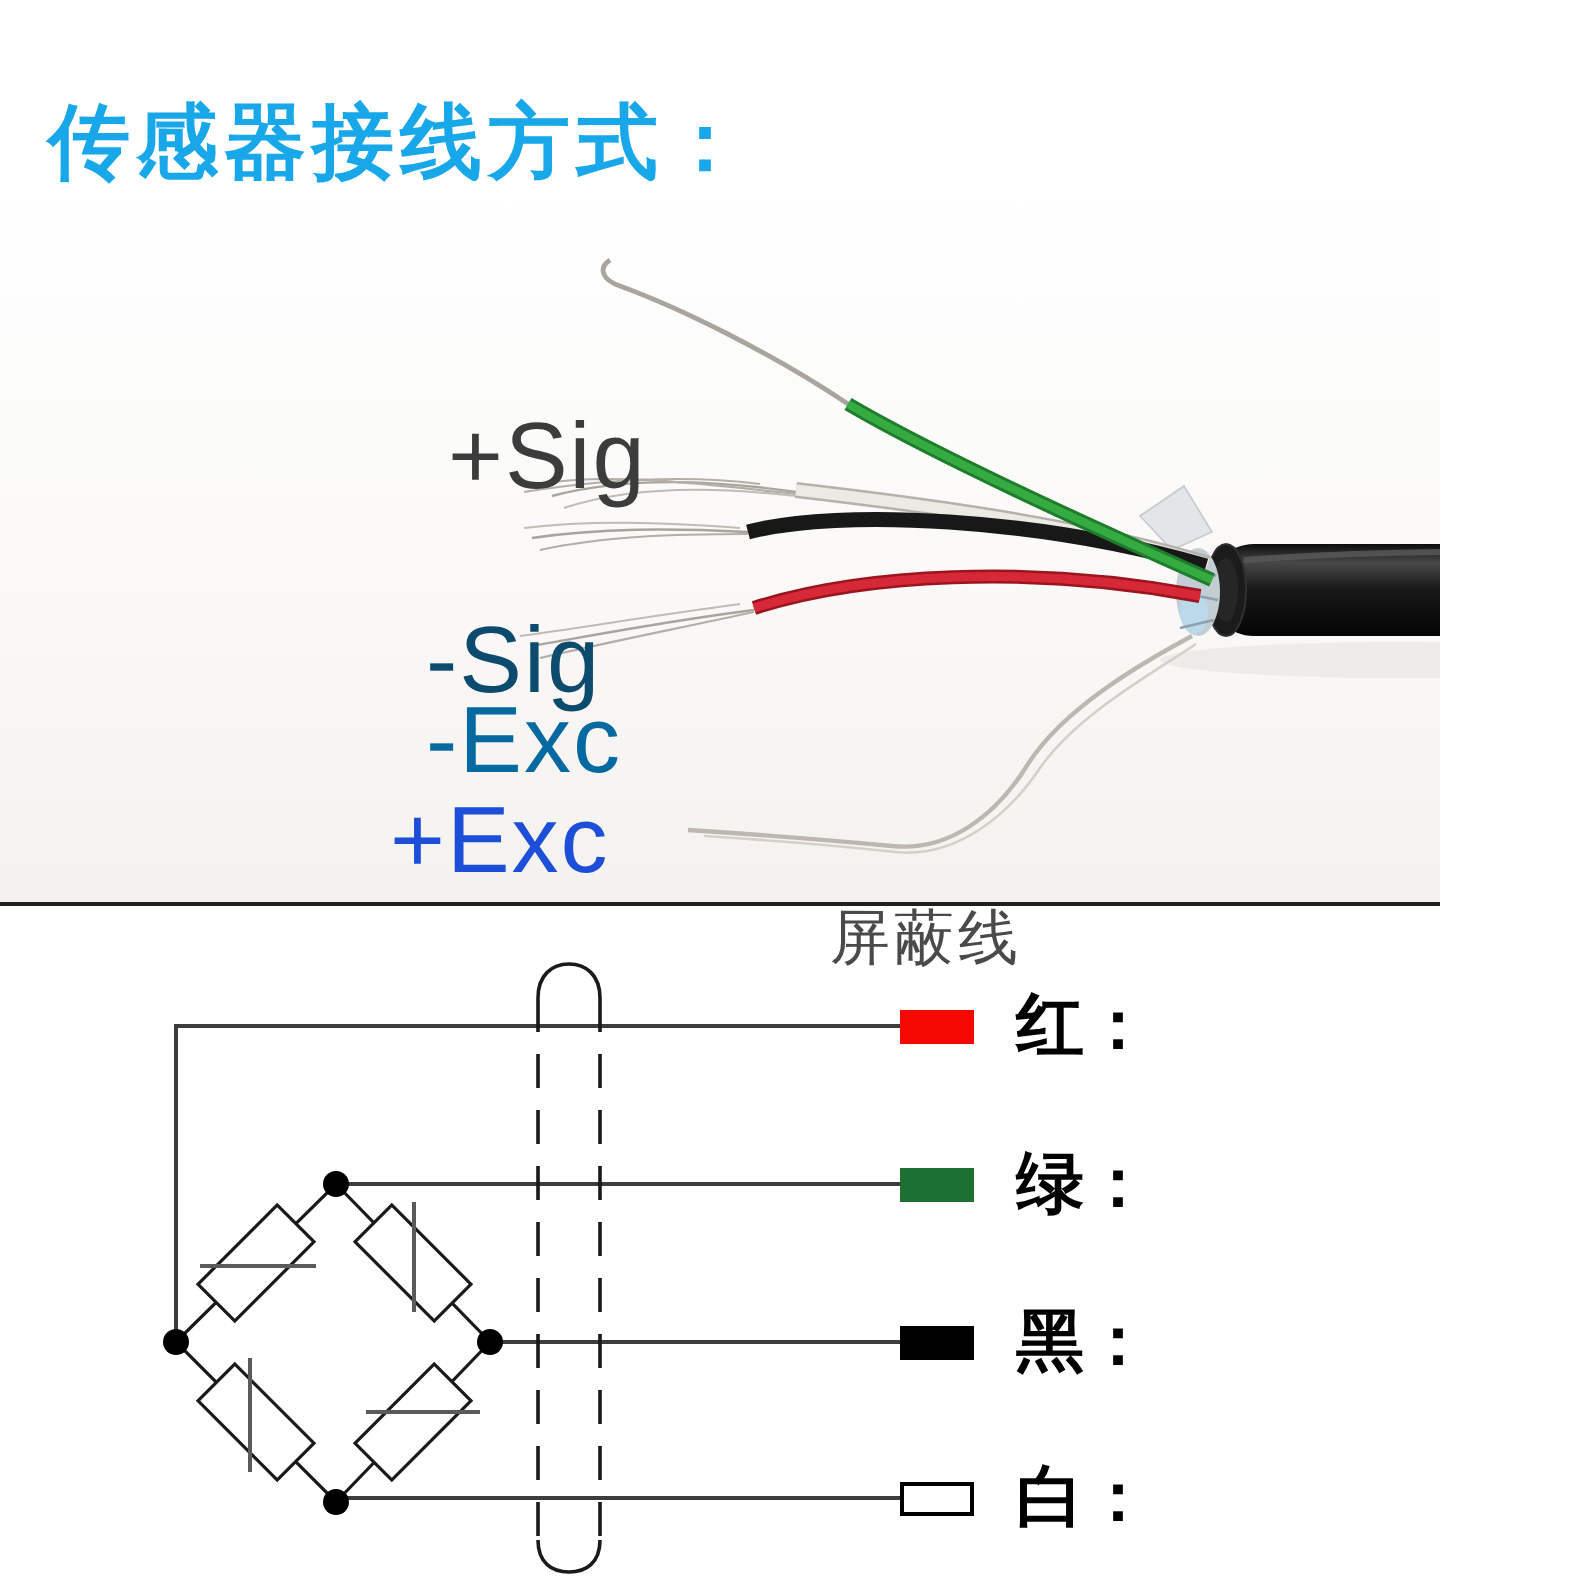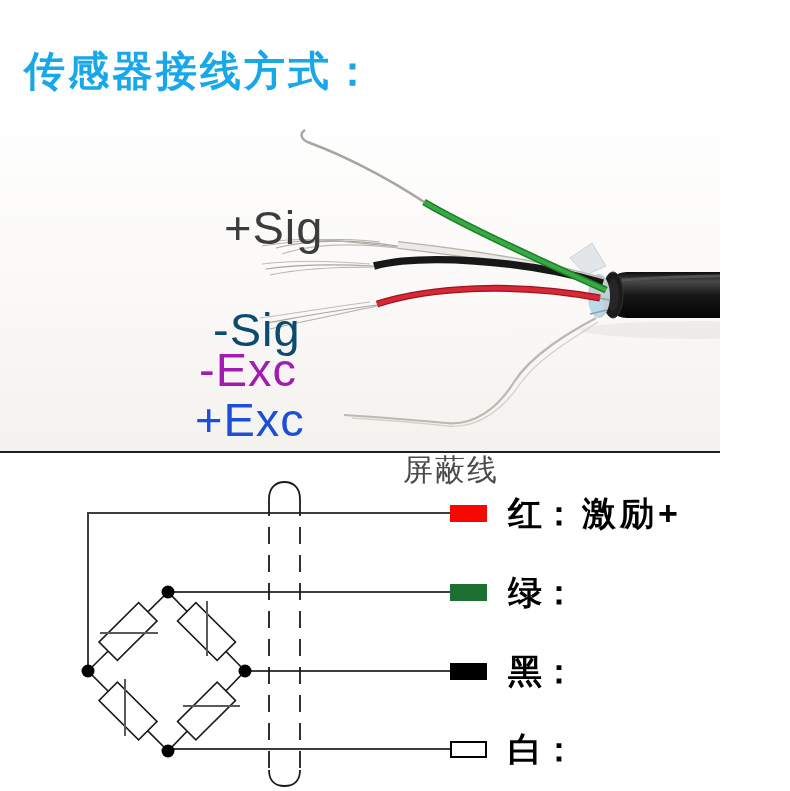--- a/index.html
+++ b/index.html
@@ -106,23 +106,23 @@
 
       <g fill="none">
         <path d="M305 34 C299 38 301 44 310 47 C340 58 385 80 424 106" stroke-width="2.4" stroke="#a9a59e"></path>
         <path d="M424 106 C470 133 545 167 606 194" stroke-width="7" stroke="#1e7d2c"></path>
         <path d="M424 106 C470 133 545 167 606 194" stroke-width="4" stroke="#35ab41"></path>
       </g>
     </svg>
 
     <div class="wire-label" style="left: 224px; top: 110px; color: rgb(60, 60, 60);">+Sig</div>
     <div class="wire-label" style="left: 213px; top: 212px; color: #0c4a6e;">-Sig</div>
-    <div class="wire-label" style="left: 199px; top: 252px; color: #a21caf;">-Exc</div>
+    <div class="wire-label" style="left: 213px; top: 252px; color: #0369a1;">-Exc</div>
     <div class="wire-label" style="left: 195px; top: 302px; color: #1d4ed8;">+Exc</div>
-    <div class="wire-label small" style="left:403px;top:356px;text-align:right;">屏蔽线</div>
+    <div class="wire-label small" style="left:415px;top:356px;text-align:right;">屏蔽线</div>
   </div>
 
   <div class="divider" style="background-color: rgb(31, 31, 31);"></div>
 
   <div class="diagram">
     <svg width="790" height="355" viewBox="0 0 790 355">
 
       <g fill="none" stroke-width="2" stroke="#3d3d3d">
         <path d="M88 219 V61 H451"></path>
         <path d="M172 140 H451"></path>
@@ -156,21 +156,20 @@
           <circle cx="88" cy="219" r="6.5"></circle>
           <circle cx="245" cy="219" r="6.5"></circle>
           <circle cx="168" cy="299" r="6.5"></circle>
         </g>
       </g>
     </svg>
 
     <div class="legend-row" style="top:41px;">
       <span class="swatch" style="background-color: rgb(245, 8, 0); border-color: rgb(245, 8, 0);"></span>
       <span class="legend-name">红：</span>
-      <span class="legend-desc">激励+</span>
     </div>
     <div class="legend-row" style="top:120px;">
       <span class="swatch" style="background-color: rgb(28, 113, 50); border-color: rgb(28, 113, 50);"></span>
       <span class="legend-name">绿：</span>
     </div>
     <div class="legend-row" style="top:199px;">
       <span class="swatch" style="background-color: rgb(0, 0, 0); border-color: rgb(0, 0, 0);"></span>
       <span class="legend-name">黑：</span>
     </div>
     <div class="legend-row" style="top:277px;">

